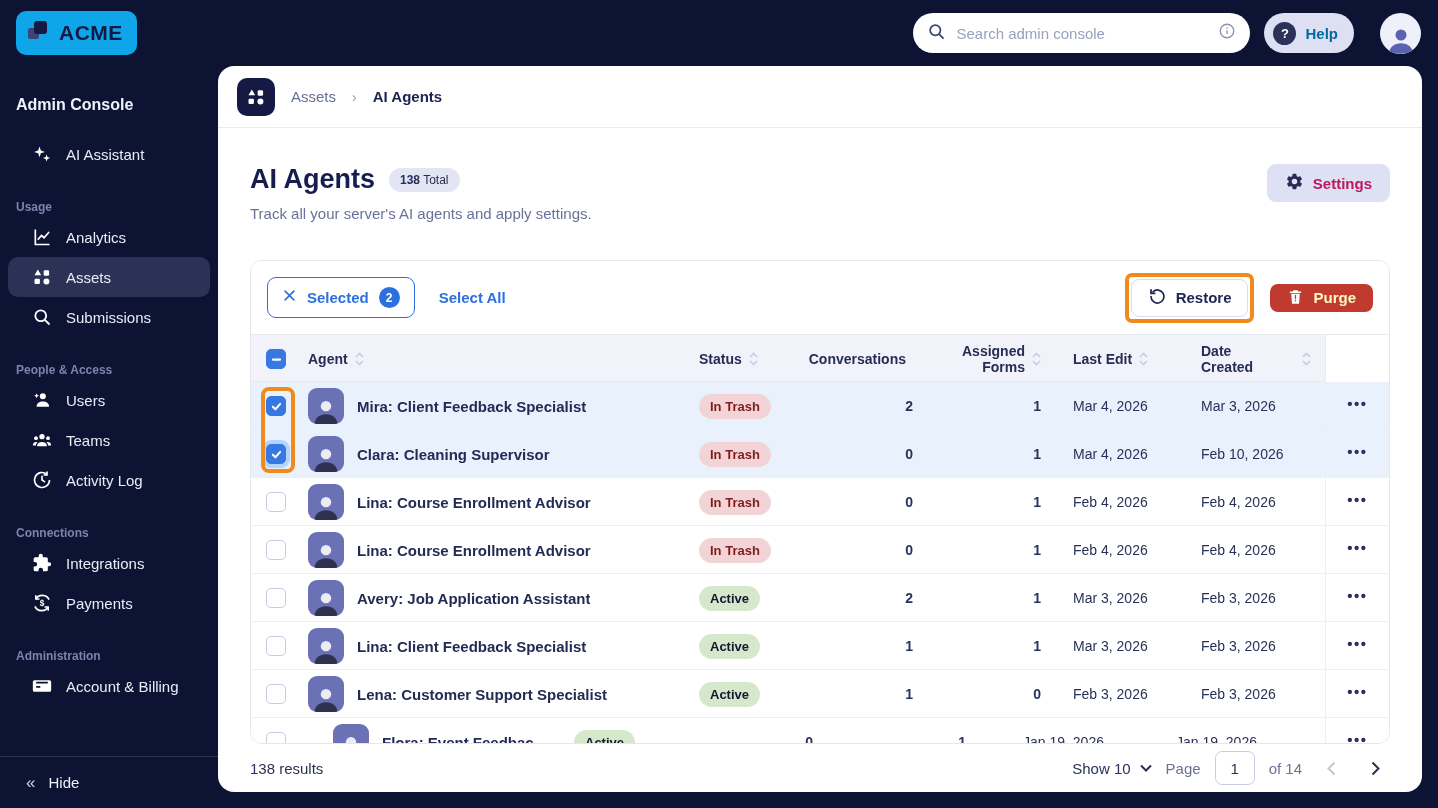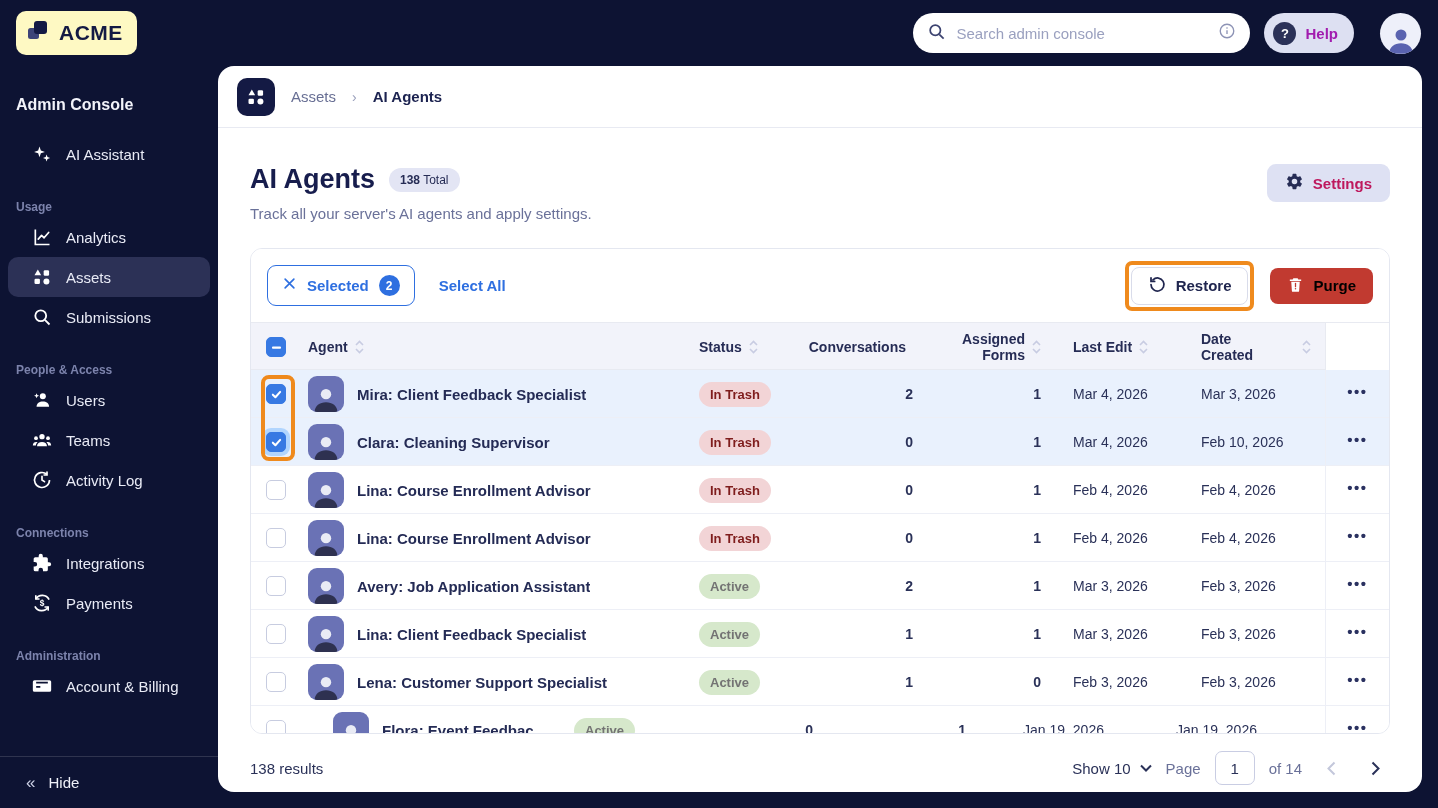--- a/index.html
+++ b/index.html
@@ -2,28 +2,28 @@
 <html><head>
 <meta charset="utf-8">
 <style>
   * { margin:0; padding:0; box-sizing:border-box; }
   html,body { width:1438px; height:808px; overflow:hidden; }
   body { font-family:"Liberation Sans", sans-serif; background:#0d1333; }
   .page { position:relative; width:1438px; height:808px; display:flex; flex-direction:column; }
 
   
   .topbar { height:66px; flex:0 0 66px; display:flex; align-items:center; padding:0 17px 0 16px; }
-  .logo-box { background:#fef9c3; border-radius:10px; height:44px; padding:0 14px 0 10px; display:flex; align-items:center; gap:7px; }
+  .logo-box { background:#0ea5e9; border-radius:10px; height:44px; padding:0 14px 0 10px; display:flex; align-items:center; gap:7px; }
   .logo-text { font-size:21px; font-weight:800; color:#141a44; letter-spacing:.5px; }
   .search-pill { margin-left:auto; width:337px; height:40px; background:#fff; border-radius:20px; display:flex; align-items:center; padding:0 14px 0 14px; gap:10px; }
   .search-pill input { border:0; outline:0; flex:1; font-size:15px; color:#3c4370; font-family:"Liberation Sans",sans-serif; background:transparent; }
   .search-pill input::placeholder { color:#9aa0bf; }
   .help-pill { margin-left:14px; height:40px; background:#dde0f2; border-radius:20px; display:flex; align-items:center; gap:9px; padding:0 16px 0 9px; cursor:pointer; }
   .help-q { width:23px; height:23px; border-radius:50%; background:#2b3158; color:#fff; font-size:13px; font-weight:700; display:flex; align-items:center; justify-content:center; }
-  .help-label { font-size:15px; font-weight:600; color:#a21caf; }
+  .help-label { font-size:15px; font-weight:600; color:#0369a1; }
   .avatar-top { margin-left:26px; width:41px; height:41px; border-radius:50%; background:#eef0fa; display:flex; align-items:flex-end; justify-content:center; overflow:hidden; cursor:pointer; }
 
   
   .shell { flex:1; display:flex; min-height:0; }
   .sidebar { width:218px; flex:0 0 218px; position:relative; color:#eef0f8; }
   .side-scroll { position:absolute; inset:0 0 52px 0; overflow:hidden; padding-top:24px; }
   .side-title { font-size:16px; font-weight:600; color:#f2f3fa; margin:0 16px 4px 16px; padding-top:6px; }
   .side-section { font-size:12px; font-weight:700; color:#7c83ac; margin:26px 16px 3px 16px; }
   .nav-item { height:40px; display:flex; align-items:center; gap:14px; padding:0 10px 0 24px; margin:0 8px; border-radius:10px; font-size:15px; color:#e9ebf6; cursor:pointer; }
   .nav-item.assistant { margin-top:20px; }
@@ -43,30 +43,30 @@
   .content { flex:1; padding:0 32px; display:flex; flex-direction:column; min-height:0; }
   .page-head { margin-top:36px; display:flex; align-items:flex-start; justify-content:space-between; }
   .title-row { display:flex; align-items:center; gap:14px; }
   .page-title { font-size:27px; font-weight:800; color:#171d4d; }
   .total-badge { background:#e3e5f4; border-radius:999px; padding:5px 11px; font-size:12px; color:#262c55; white-space:nowrap; }
   .total-badge b { font-weight:700; }
   .subtitle { margin-top:10px; font-size:15px; color:#6a7199; }
   .settings-btn { background:#dee1f3; border:0; border-radius:9px; height:38px; padding:0 18px; display:flex; align-items:center; gap:9px; font-size:15px; font-weight:600; color:#be185d; cursor:pointer; font-family:inherit; }
 
   
-  .card { margin-top:26px; border:1px solid #e4e7f0; border-radius:12px; overflow:hidden; }
+  .card { margin-top:38px; border:1px solid #e4e7f0; border-radius:12px; overflow:hidden; }
   .card-toolbar { height:73px; display:flex; align-items:center; padding:0 16px; gap:24px; background:#fff; }
   .sel-chip { display:flex; align-items:center; gap:10px; border:1.5px solid #2e6fe0; background:#fff; border-radius:9px; height:41px; padding:0 14px; cursor:pointer; }
   .sel-label { font-size:15px; font-weight:700; color:#2e6fe0; }
   .sel-count { width:21px; height:21px; border-radius:50%; background:#2e6fe0; color:#fff; font-size:12px; font-weight:700; display:flex; align-items:center; justify-content:center; }
   .select-all { font-size:15px; font-weight:700; color:#2e6fe0; cursor:pointer; }
   .toolbar-right { margin-left:auto; display:flex; align-items:center; gap:16px; }
   .annotation-ring { border:4px solid #ef8a1d; border-radius:7px; padding:2px; }
   .restore-btn { background:#fff; border:1px solid #d9dcea; border-radius:8px; height:38px; padding:0 16px; display:flex; align-items:center; gap:9px; font-size:15px; font-weight:600; color:#20264f; cursor:pointer; font-family:inherit; }
-  .purge-btn { background:#c13a30; border:0; border-radius:8px; height:36px; padding:0 17px; display:flex; align-items:center; gap:9px; font-size:15px; font-weight:600; color:#000000; cursor:pointer; font-family:inherit; }
+  .purge-btn { background:#c13a30; border:0; border-radius:8px; height:28px; padding:0 17px; display:flex; align-items:center; gap:9px; font-size:15px; font-weight:600; color:#fef9c3; cursor:pointer; font-family:inherit; }
 
   .tgrid { display:grid; grid-template-columns:50px 1fr 112px 118px 128px 128px 140px 64px; align-items:center; }
   .thead { background:#f2f3fa; height:48px; border-top:1px solid #e8eaf1; border-bottom:1px solid #e8eaf1; }
   .thead .hcell { font-size:14px; font-weight:700; color:#262c55; display:flex; align-items:center; gap:7px; line-height:1.15; height:48px; }
   .hcell.right { justify-content:flex-end; padding-right:16px; text-align:right; }
   .hcell.left { padding-left:16px; }
   .hcell .spread { margin-left:auto; margin-right:14px; }
   .c-check { display:flex; justify-content:center; }
   .checkbox { width:20px; height:20px; border-radius:5px; border:1.5px solid #c7cce0; background:#fff; display:flex; align-items:center; justify-content:center; cursor:pointer; }
   .checkbox.checked, .checkbox.indeterminate { background:#3779e3; border-color:#3779e3; }
@@ -75,21 +75,21 @@
 
   .rows-clip { height:363px; overflow:hidden; }
   .trow { height:48px; border-bottom:1px solid #edeff6; background:#fff; }
   .trow.selected { background:#e9f1fd; }
   .trow:last-child { border-bottom:0;gap:25px; }
   .agent-cell { display:flex; align-items:center; gap:13px; padding-left:7px; min-width:0; }
   .avatar { width:36px; height:36px; border-radius:9px; background:#6a72b5; overflow:hidden; display:flex; align-items:flex-end; justify-content:center; flex:0 0 36px; }
   .agent-name { font-size:15px; font-weight:700; color:#242b55; white-space:nowrap; overflow:hidden; text-overflow:ellipsis; cursor:pointer; }
   .pill { display:inline-block; border-radius:999px; padding:5px 11px; font-size:13px; font-weight:700; }
   .pill.trash { background:#f2d4d6; color:#7f1d1d; }
-  .pill.active { background:#d6e8cb; color:#737373; }
+  .pill.active { background:#d6e8cb; color:#0f172a; }
   .cell-num { font-size:14px; font-weight:700; color:#2a3158; text-align:right; padding-right:16px; }
   .cell-date { font-size:14px; font-weight:500; color:#2a3158; padding-left:16px; white-space:nowrap; }
   .c-actions { height:48px; display:flex; align-items:center; justify-content:center; border-left:1px solid #edeff6; }
   .dots { font-size:15px; font-weight:800; letter-spacing:1.5px; color:#2a3160; cursor:pointer; line-height:1; padding-bottom:6px; }
 
   .rows-wrap { position:relative; }
   .checkbox-annotation { position:absolute; left:10px; top:5px; width:34px; height:86px; border:4px solid #ef8a1d; border-radius:8px; pointer-events:none; z-index:3; }
 
   
   .foot { margin-top:auto; height:48px; flex:0 0 48px; display:flex; align-items:center; }

